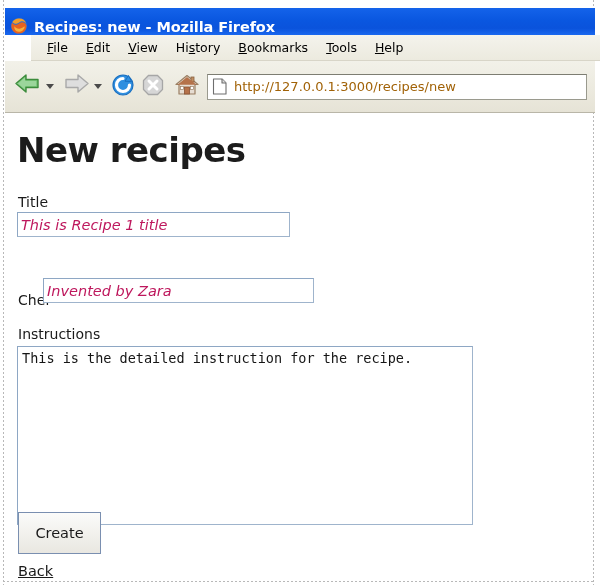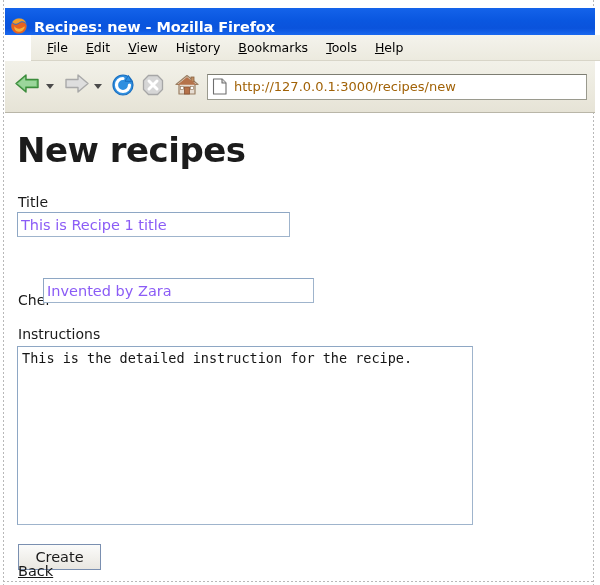--- a/index.html
+++ b/index.html
@@ -169,24 +169,25 @@
     font-family: "DejaVu Sans", sans-serif;
   }
   .text-input {
     position: absolute;
     box-sizing: border-box;
     background: #ffffff;
     border: 1px solid #9fb4cc;
     border-top-color: #8ea7c4;
     border-left-color: #8ea7c4;
     font-size: 14.5px;
-    color: #8b5cf6;
+    color: #be185d;
     padding: 1px 3px;
     font-family: "DejaVu Sans", sans-serif;
     outline: none;
+    font-style: italic;
   }
   .text-area {
     position: absolute;
     box-sizing: border-box;
     background: #ffffff;
     border: 1px solid #9fb4cc;
     border-top-color: #8ea7c4;
     border-left-color: #8ea7c4;
     font-size: 13.5px;
     line-height: 19px;
@@ -321,18 +322,18 @@
 
     <div class="field-label" style="left:13px; top:80px;">Title</div>
     <input class="text-input" style="left: 12px; top: 98px; width: 273px; height: 25px;" type="text" value="This is Recipe 1 title">
 
     <div class="field-label" style="left:13px; top:146px;margin-top:32px;">Chef</div>
     <input class="text-input" style="left: 12px; top: 164px; width: 271px; height: 25px; margin-left: 26px;" type="text" value="Invented by Zara">
 
     <div class="field-label" style="left:13px; top:212px;">Instructions</div>
     <textarea class="text-area" style="left: 12px; top: 232px; width: 456px; height: 179px;">This is the detailed instruction for the recipe.</textarea>
 
-    <button class="submit-btn" style="left:13px; top:398px; width:83px; height:26px;margin-top:32px;">Create</button>
+    <button class="submit-btn" style="left:13px; top:398px; width:83px; height:42px;">Create</button>
 
     <a class="back-link" style="left:13px; top:449px;" href="#">Back</a>
 
   </div>
 </div>
 
 </body></html>

